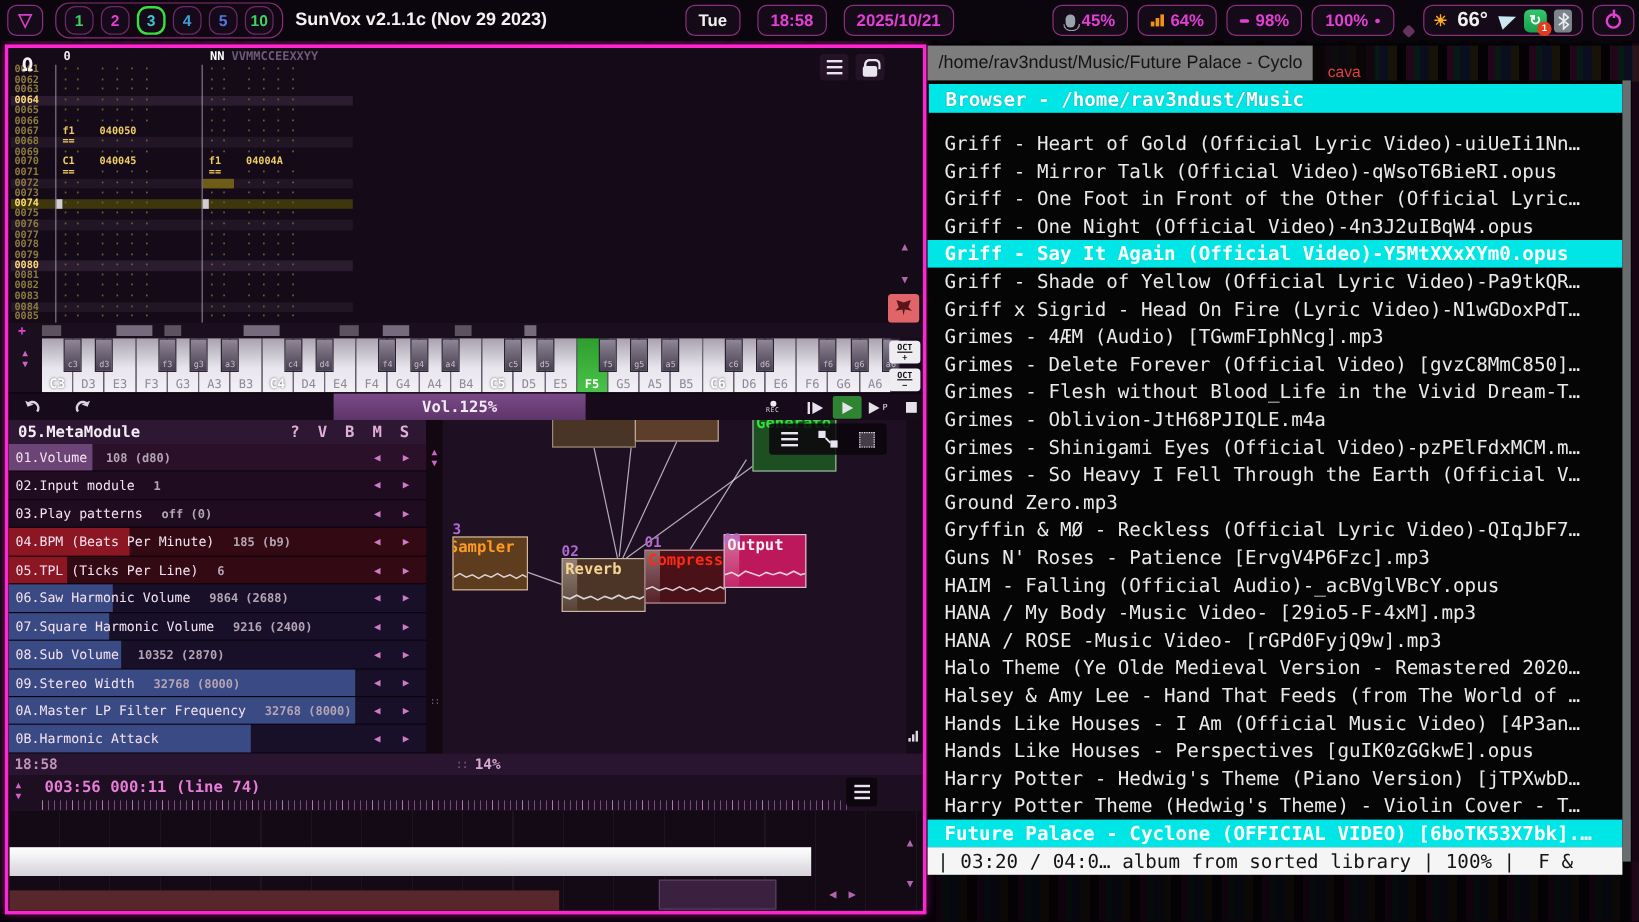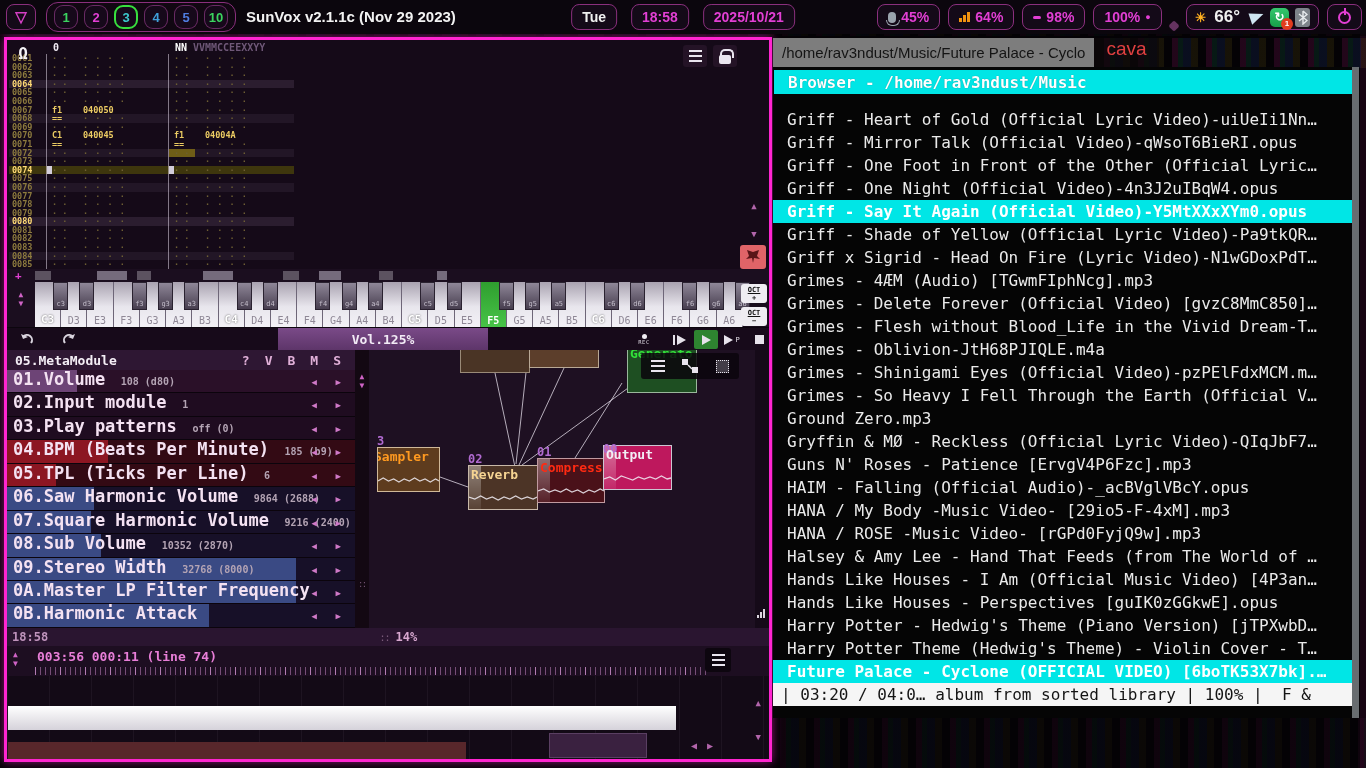--- a/index.html
+++ b/index.html
@@ -113,21 +113,21 @@
 
 .ctl-head{position:absolute;left:0;top:310px;width:348px;height:20px;background:#2e1733;display:flex;align-items:center}
 .ctl-title{color:#f4eef6;font-weight:bold;font-size:13px;padding-left:8px;flex:1}
 .cbtns{display:flex;gap:15px;padding-right:14px}
 .cbtn{color:#e0b0d8;font-weight:bold;font-size:13px}
 .crows{position:absolute;left:0;top:330px;width:348px;height:258px;overflow:hidden}
 .crow{position:relative;height:23.45px;background:#1f0c20;border-bottom:1px solid #0b040c}
 .crow.c-red{background:#330a14}.crow.c-purple{background:#2a1028}.crow.c-blue{background:#171028}
 .crow .fill{position:absolute;left:0;top:0;bottom:0;width:var(--fill,0%)}
 .c-purple .fill{background:#6d4476}.c-red .fill{background:#8c1622}.c-blue .fill{background:#3a4a84}
-.cname{position:relative;padding:2px 0 0 6px;font-weight:bold;font-size:17px;line-height:11px;color:#f4e2f2;white-space:nowrap}
+.cname{position:relative;padding:2px 0 0 6px;font-weight:normal;font-size:11px;line-height:11px;color:#f4e2f2;white-space:nowrap}
 .cval{position:relative;padding:0 0 0 6px;font-weight:bold;font-size:10px;line-height:10px;color:#b4a4b4}
 .carr{position:absolute;top:7px;font-size:9px;color:#cf79c7}
 .ca-l{right:38px}.ca-r{right:14px}
 .csplit{position:absolute;left:348px;top:310px;width:14px;height:278px;background:#130812;color:#cf63c6;font-size:8px;text-align:center;line-height:9px;padding-top:22px}
 .csplit .grip{margin-top:190px;color:#7a5a7a;letter-spacing:-1px}
 
 
 .modarea{position:absolute;left:362px;top:310px;width:386px;height:278px;background:#1e1022;overflow:hidden}
 .mbox{position:absolute;border:1px solid #cabfae;overflow:hidden}
 .mbox .ml{position:absolute;left:2px;top:1px;font-weight:bold;font-size:13px;white-space:nowrap;z-index:2}
@@ -155,21 +155,21 @@
 .tl-white{position:absolute;left:1px;top:30px;width:668px;height:24px;background:linear-gradient(#ffffff,#d5d2da)}
 .tl-purple{position:absolute;left:542px;top:57px;width:98px;height:25px;background:#3a2140;border:1px solid #5a3f62}
 .tl-red{position:absolute;left:1px;top:66px;width:458px;height:17px;background:#58272b}
 .tl-nav{position:absolute;left:684px;top:64px;color:#b265ab;font-size:10px;display:flex;gap:10px}
 .tl-ud{position:absolute;right:8px;top:10px;color:#b265ab;font-size:9px;line-height:34px;text-align:center}
 
 
 .term{position:absolute;left:773px;top:38px;width:589px;height:680px;z-index:4}
 .term-tabs{position:relative;height:29px;display:flex;z-index:2}
 .tab-a{background:#7d7d7d;color:#141414;font-size:15px;display:flex;align-items:center;padding:0 9px;white-space:nowrap}
-.tab-i{color:#e04040;font-size:19px;display:flex;align-items:flex-start;padding:0 12px;background:rgba(12,8,10,.72)}
+.tab-i{color:#e04040;font-size:13px;display:flex;align-items:flex-end;padding:0 12px;background:rgba(12,8,10,.72)}
 .term-body{position:absolute;left:0;top:29px;width:580px;height:651px;background:#050505}
 .bheader{margin:3px 1px 0 1px;height:24px;background:#00e6e6;color:#fff;font-family:"DejaVu Sans Mono",monospace;font-weight:bold;font-size:16px;display:flex;align-items:center;padding-left:14px;text-shadow:0 0 1px #088}
 .files{margin-top:14px}
 .frow{height:23px;line-height:23px;padding-left:14px;font-family:"DejaVu Sans Mono",monospace;font-size:16px;color:#eaeaea;white-space:pre;overflow:hidden}
 .frow.selected{background:#00e6e6;color:#fff;font-weight:bold;margin-right:1px}
 .nowplaying{height:23px;line-height:23px;padding-left:14px;background:#00e6e6;color:#fff;font-weight:bold;font-family:"DejaVu Sans Mono",monospace;font-size:16px;white-space:pre;overflow:hidden;margin-right:1px}
 .statusline{height:23px;line-height:23px;padding-left:8px;background:#f5f5f5;color:#141414;font-family:"DejaVu Sans Mono",monospace;font-size:16px;white-space:pre;overflow:hidden;margin-right:1px}
 .term-scroll{position:absolute;right:3px;top:29px;width:7px;height:651px;background:#686d70}
 </style>
 </head>
@@ -1058,20 +1058,21 @@
           <div class="frow"><span>Grimes - Flesh without Blood_Life in the Vivid Dream-T…</span></div>
           <div class="frow"><span>Grimes - Oblivion-JtH68PJIQLE.m4a</span></div>
           <div class="frow"><span>Grimes - Shinigami Eyes (Official Video)-pzPElFdxMCM.m…</span></div>
           <div class="frow"><span>Grimes - So Heavy I Fell Through the Earth (Official V…</span></div>
           <div class="frow"><span>Ground Zero.mp3</span></div>
           <div class="frow"><span>Gryffin &amp; MØ - Reckless (Official Lyric Video)-QIqJbF7…</span></div>
           <div class="frow"><span>Guns N' Roses - Patience [ErvgV4P6Fzc].mp3</span></div>
           <div class="frow"><span>HAIM - Falling (Official Audio)-_acBVglVBcY.opus</span></div>
           <div class="frow"><span>HANA / My Body -Music Video- [29io5-F-4xM].mp3</span></div>
           <div class="frow"><span>HANA / ROSE -Music Video- [rGPd0FyjQ9w].mp3</span></div>
+          <div class="frow"><span>Halo Theme (Ye Olde Medieval Version - Remastered 2020…</span></div>
           <div class="frow"><span>Halsey &amp; Amy Lee - Hand That Feeds (from The World of …</span></div>
           <div class="frow"><span>Hands Like Houses - I Am (Official Music Video) [4P3an…</span></div>
           <div class="frow"><span>Hands Like Houses - Perspectives [guIK0zGGkwE].opus</span></div>
           <div class="frow"><span>Harry Potter - Hedwig's Theme (Piano Version) [jTPXwbD…</span></div>
           <div class="frow"><span>Harry Potter Theme (Hedwig's Theme) - Violin Cover - T…</span></div>
         </div>
       <div class="nowplaying"><span>Future Palace - Cyclone (OFFICIAL VIDEO) [6boTK53X7bk].…</span></div>
       <div class="statusline"><span>| 03:20 / 04:0… album from sorted library | 100% |  F &amp;</span></div>
     </div>
     <div class="term-scroll"></div>

